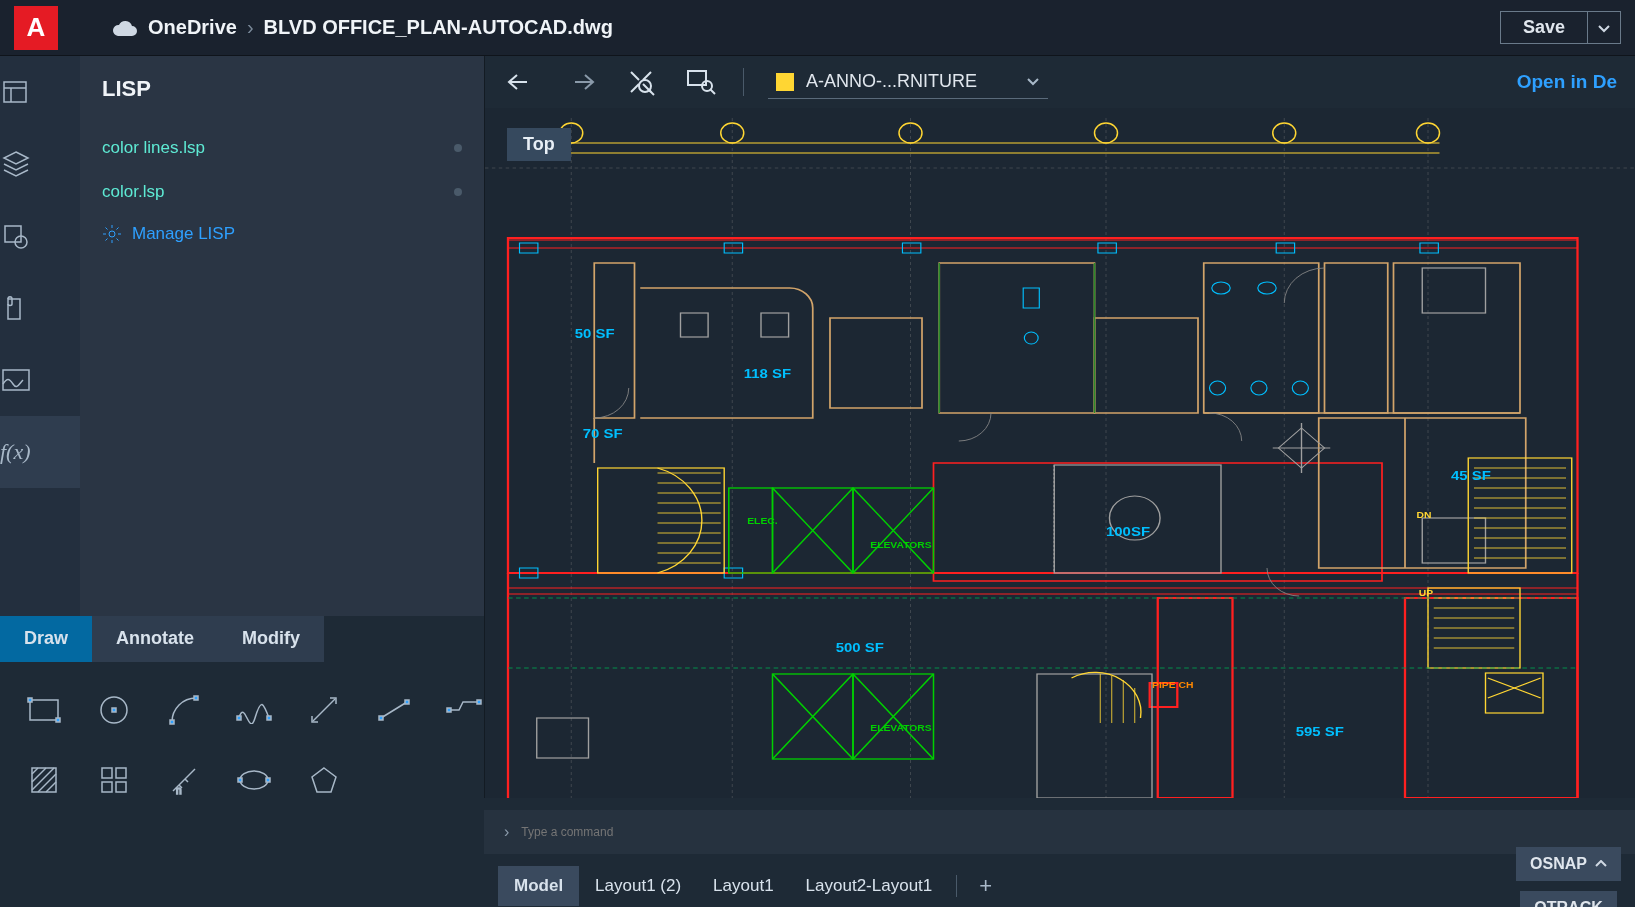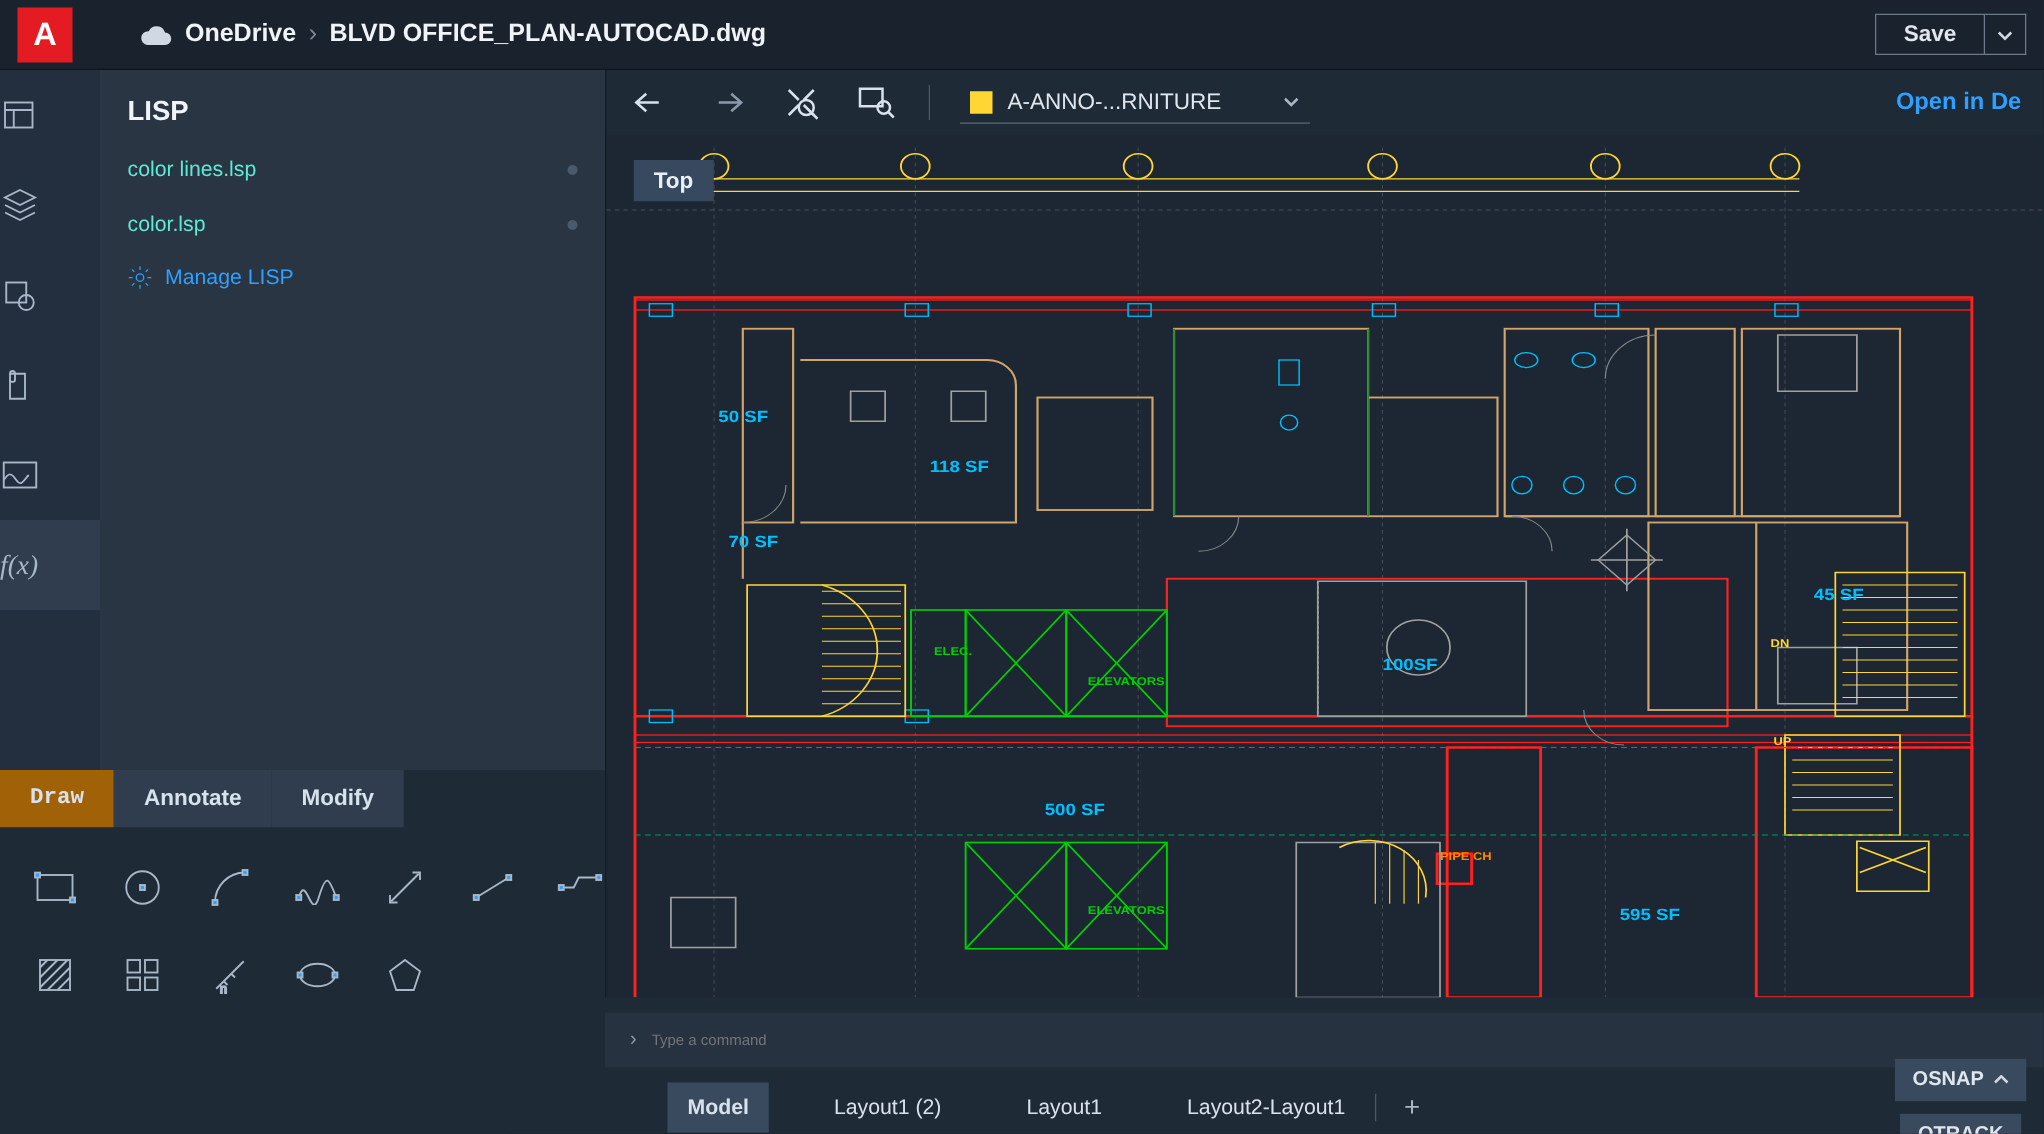--- a/index.html
+++ b/index.html
@@ -72,21 +72,21 @@
 .rail-item.fx { font-style: italic; font-size: 22px; color: #a8b8c8; font-family: Georgia, serif; }
 
 .lisp-panel {
   position: absolute;
   left: 80px; top: 56px;
   width: 404px;
   height: 560px;
   background: #2a3544;
   padding: 20px 22px;
 }
-.lisp-panel h2 { font-size: 22px; font-weight: 600; color: #f0f4f8; margin-bottom: 12px; }
+.lisp-panel h2 { font-size: 22px; font-weight: 600; color: #f0f4f8; margin-bottom: 24px; }
 .lisp-file {
   display: flex; align-items: center; justify-content: space-between;
   font-size: 17px; color: #5eead4;
   padding: 12px 0;
   cursor: pointer;
 }
 .lisp-file .dot { width: 8px; height: 8px; border-radius: 50%; background: #4a5a6a; }
 .manage-lisp {
   display: flex; align-items: center; gap: 10px;
   color: #2ea0ff; font-size: 17px; font-weight: 500;
@@ -101,21 +101,21 @@
   display: flex;
   background: #1e2a36;
 }
 .tool-tab {
   padding: 12px 24px;
   font-size: 18px; font-weight: 600;
   color: #d8e2ec;
   cursor: pointer;
   background: #2f3d4f;
 }
-.tool-tab.active { background: #a16207; font-family: Liberation Mono, monospace; }
+.tool-tab.active { background: #0369a1; }
 
 .tool-grid {
   position: absolute;
   left: 0; top: 662px;
   width: 484px;
   height: 245px;
   background: #1e2a36;
   padding: 22px 18px;
   display: grid;
   grid-template-columns: repeat(7, 56px);
@@ -215,21 +215,20 @@
   background: #1e2a36;
   display: flex; align-items: center;
   padding: 0 14px;
   gap: 0;
 }
 .bt-tab {
   padding: 10px 16px;
   font-size: 17px;
   color: #d8e2ec;
   cursor: pointer;
-  margin-left: 36px;
 }
 .bt-tab.active { background: #3a4a5e; font-weight: 600; }
 .bt-sep { width: 1px; height: 22px; background: #4a5a6a; margin: 0 8px; }
 .bt-plus { padding: 6px 14px; color: #a8b8c8; font-size: 22px; cursor: pointer; }
 .bt-right { margin-left: auto; display: flex; gap: 10px; align-items: center; flex-direction: column; }
 .bt-toggle {
   background: #3a4a5e;
   padding: 8px 14px;
   font-size: 16px; font-weight: 600;
   display: flex; align-items: center; gap: 8px;

